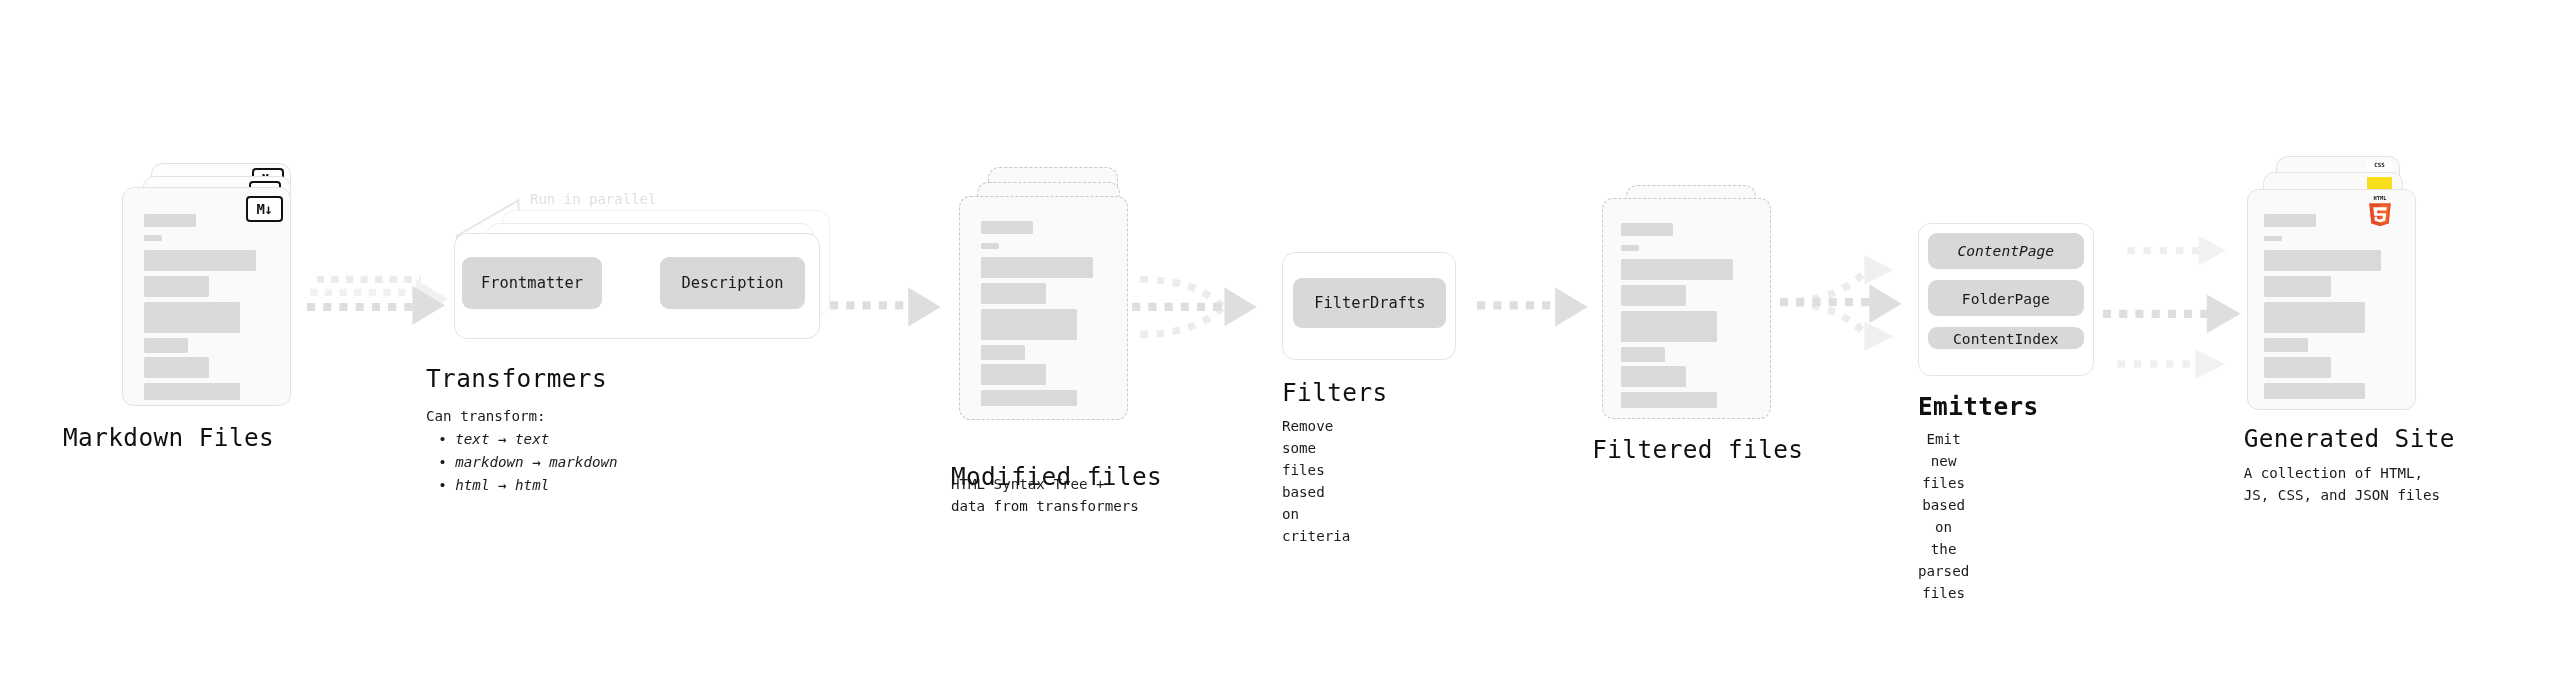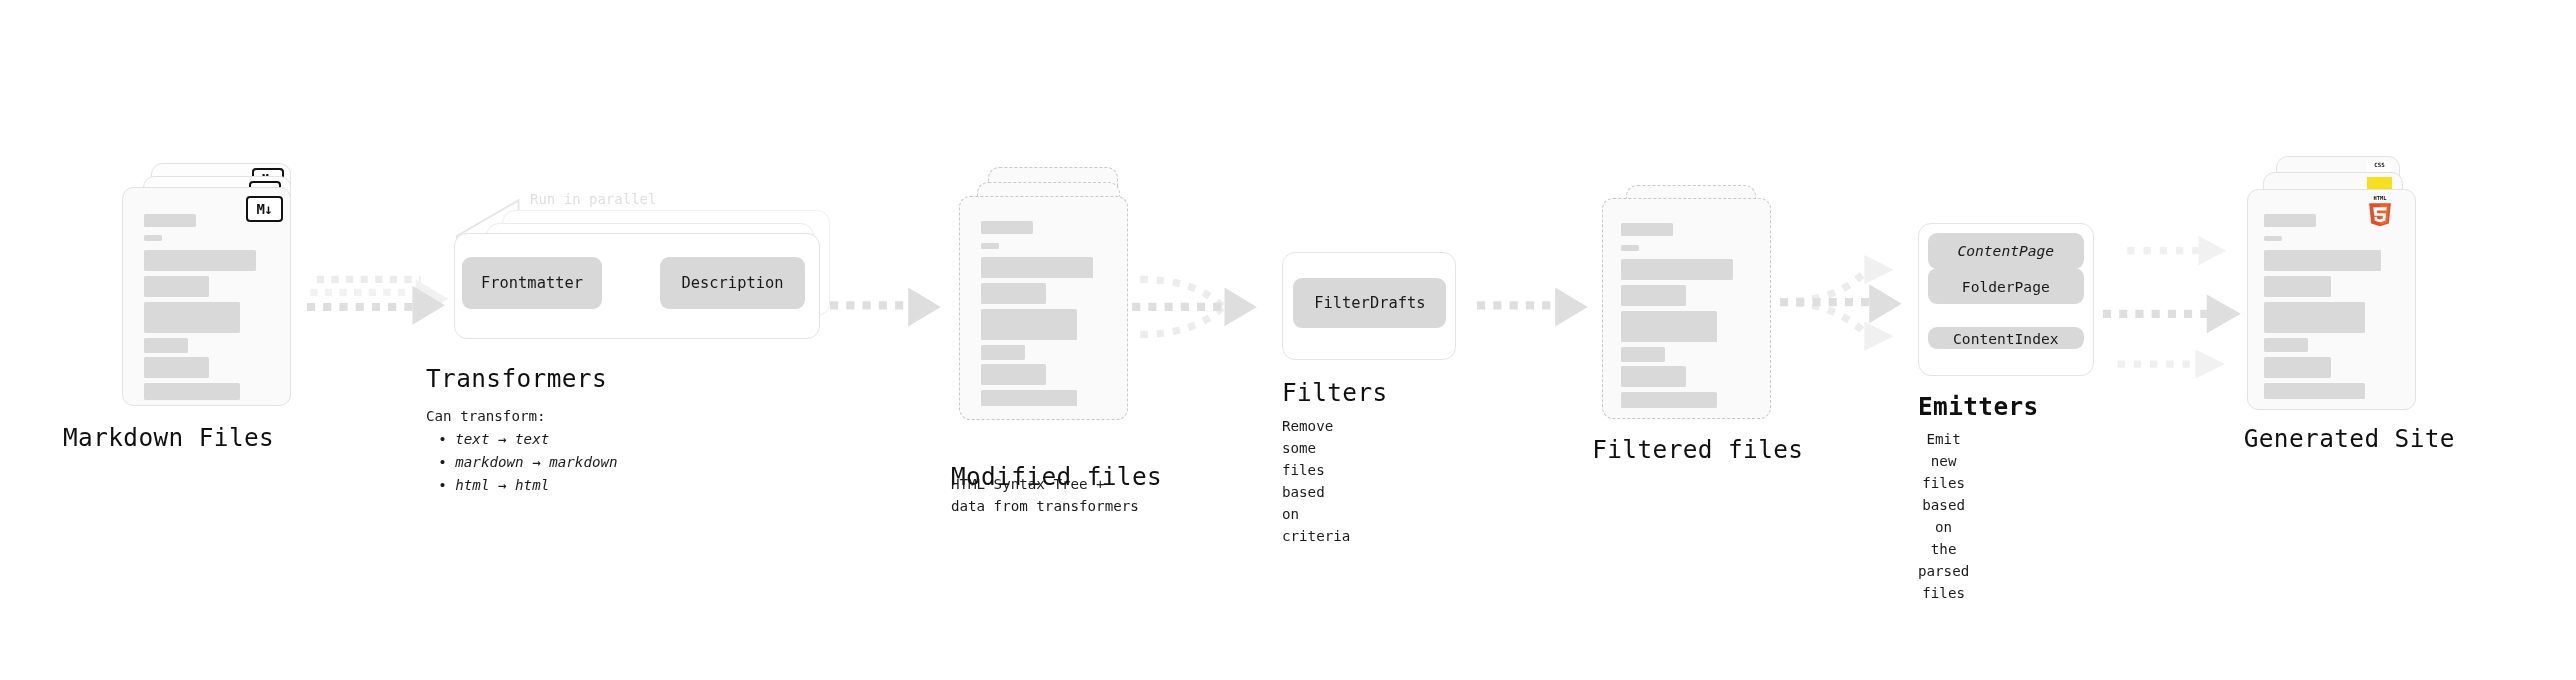--- a/index.html
+++ b/index.html
@@ -185,21 +185,21 @@
   <path d="M 0 54 Q 70 54 108 96" fill="none" stroke="#ececec" stroke-width="9" stroke-dasharray="9 11"></path>
   <line x1="0" y1="54" x2="112" y2="54" stroke="#dedede" stroke-width="10" stroke-dasharray="10 10"></line>
   <polygon points="104,-4 140,14 104,32" fill="#f0f0f0"></polygon>
   <polygon points="110,32 150,56 110,80" fill="#dedede"></polygon>
   <polygon points="104,78 140,96 104,114" fill="#f0f0f0"></polygon>
 </svg>
 
 <div class="stage" style="left:1918px;top:223px;">
   <div class="box" style="left:0px;top:0px;width:176px;height:153px;"></div>
   <div class="pill" style="left:9.8px;top:9.8px;width:156px;height:36px;font-size:14.6px;font-style:italic;">ContentPage</div>
-  <div class="pill" style="left:9.8px;top:45px;width:156px;height:36px;font-size:14.6px;">FolderPage</div>
+  <div class="pill" style="left:9.8px;top:57px;width:156px;height:36px;font-size:14.6px;">FolderPage</div>
   <div class="pill" style="left:9.8px;top:104px;width:156px;height:22px;font-size:14.6px;">ContentIndex</div>
   <div class="title" style="left:0px;top:169px;font-weight:bold;">Emitters</div>
   <div class="desc" style="left:0px;top:205px;text-align:center;">Emit new files based on
 the parsed files</div>
 </div>
 
 <svg style="left:2103px;top:236px;" width="154" height="146" viewBox="0 0 190 180">
   <line x1="30" y1="18" x2="122" y2="18" stroke="#efefef" stroke-width="9" stroke-dasharray="9 11"></line>
   <polygon points="118,0 152,18 118,36" fill="#f1f1f1"></polygon>
   <line x1="0" y1="96" x2="132" y2="96" stroke="#dedede" stroke-width="10" stroke-dasharray="10 10"></line>
@@ -226,14 +226,16 @@
       <div class="bar" style="left:16.3px;top:193px;width:101px;height:16.3px;"></div>
     </div>
     <svg class="h5" style="left:119px;top:39px;" viewBox="0 0 40 48">
       <text x="20" y="8" font-size="8" font-family="DejaVu Sans Mono, monospace" font-weight="bold" fill="#111" text-anchor="middle">HTML</text>
       <path d="M4 12 L36 12 L33 42 L20 46 L7 42 Z" fill="#e44d26"></path>
       <path d="M20 14 L33.5 14 L31 40.5 L20 44 Z" fill="#f16529"></path>
       <path d="M10 18 L30 18 L29.4 23 L15.6 23 L16 27 L29 27 L27.7 38 L20 40.4 L12.3 38 L11.8 32 L15.7 32 L16 35 L20 36.2 L24 35 L24.4 30.5 L11.5 30.5 Z" fill="#ffffff"></path>
     </svg>
   </div>
   <div class="title" style="left:-3.3px;top:268px;">Generated Site</div>
+  <div class="desc" style="left:-3.3px;top:306px;">A collection of HTML,
+JS, CSS, and JSON files</div>
 </div>
 
 
 </body></html>

